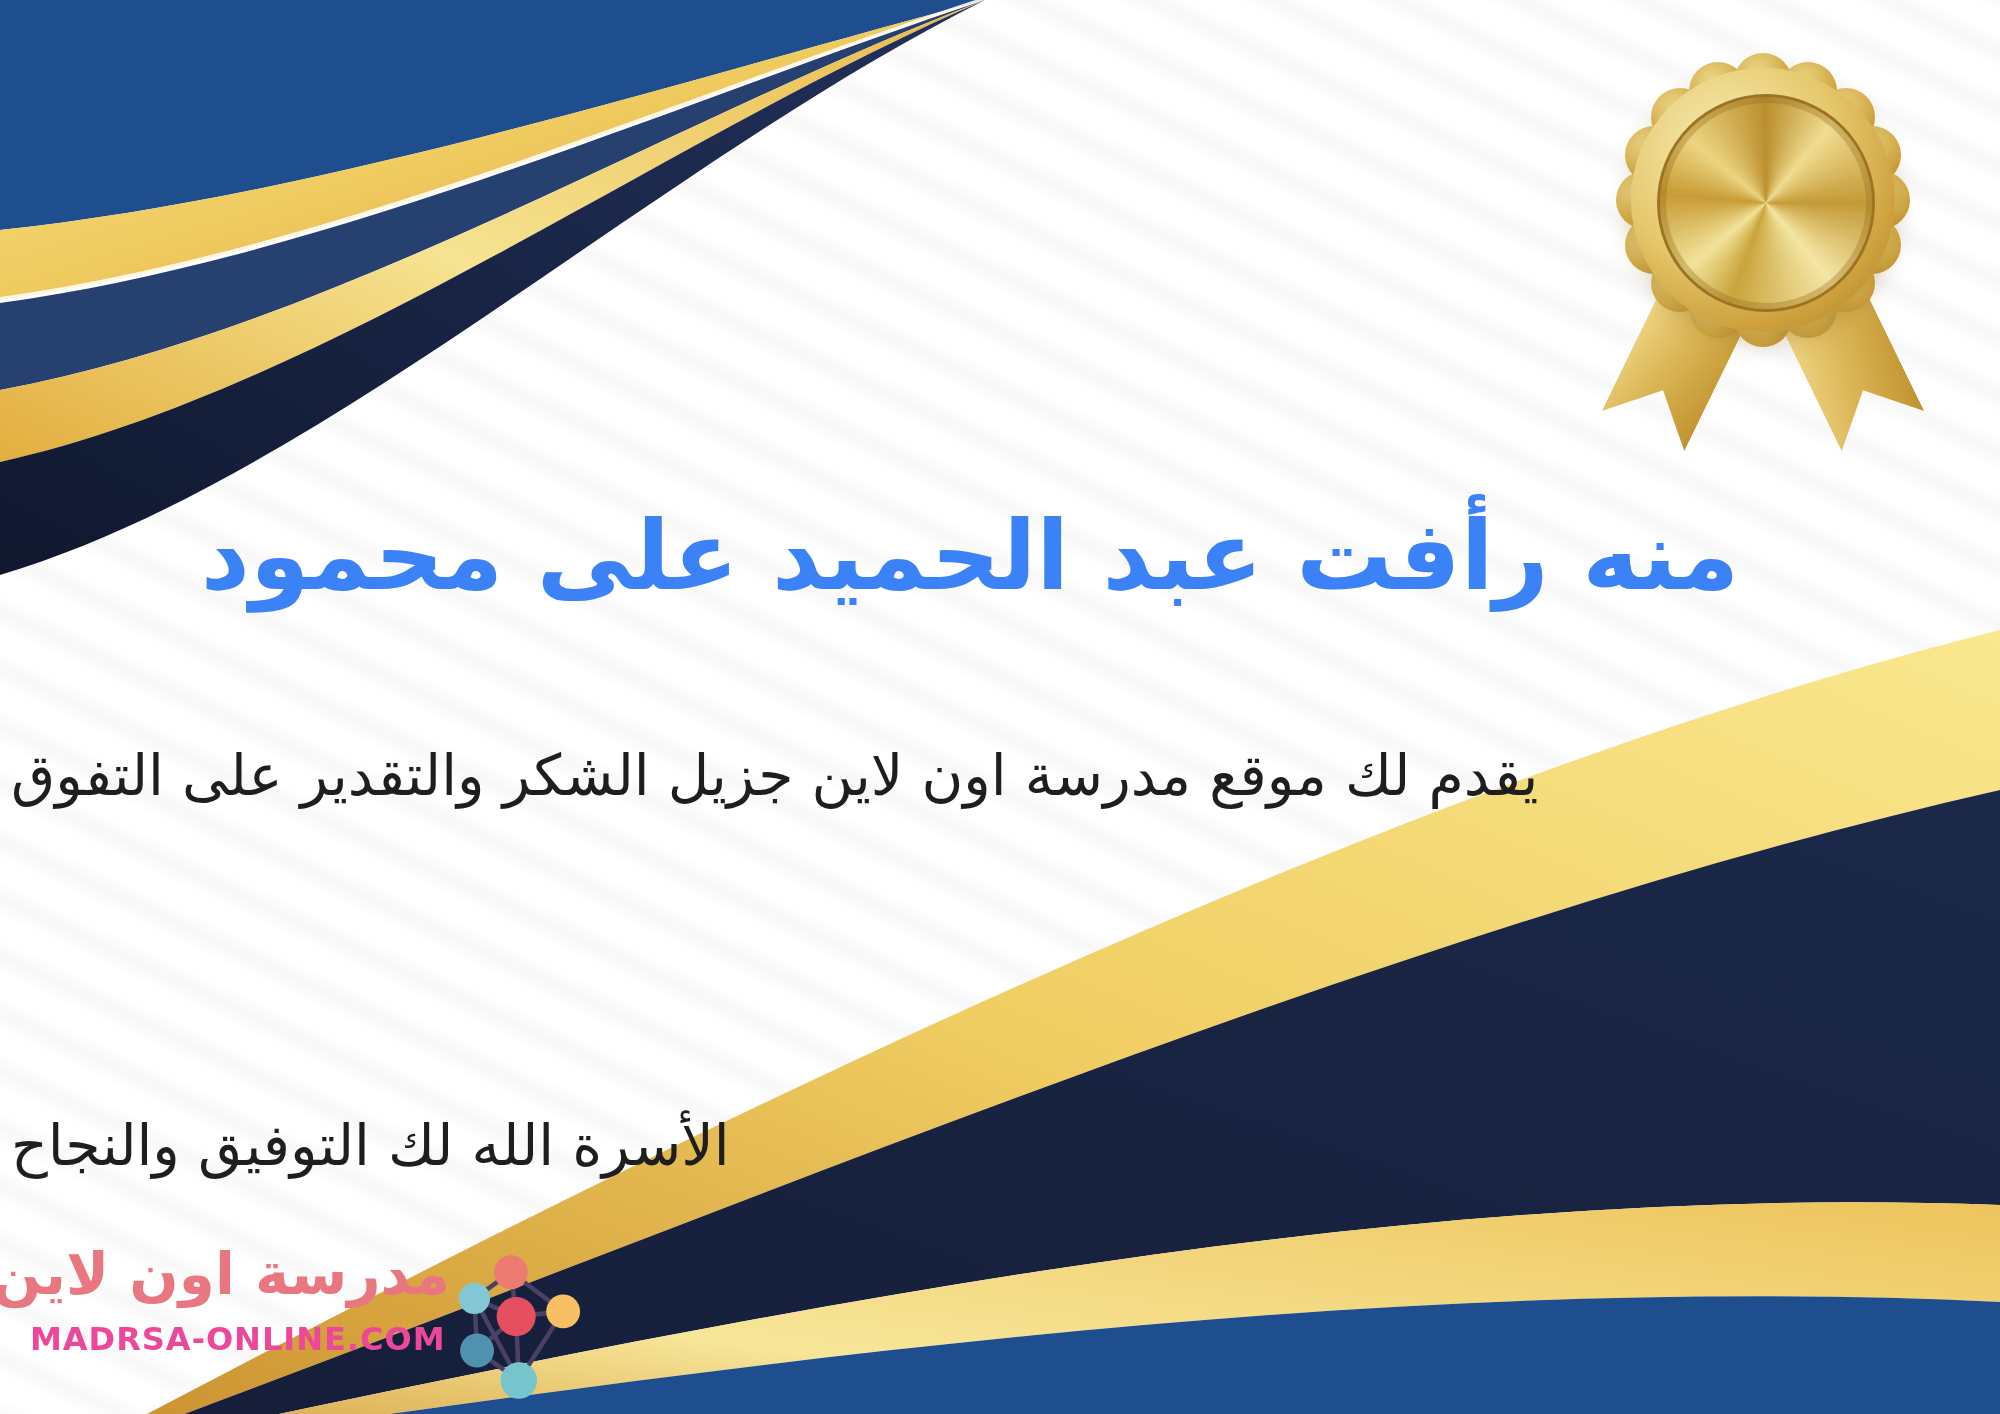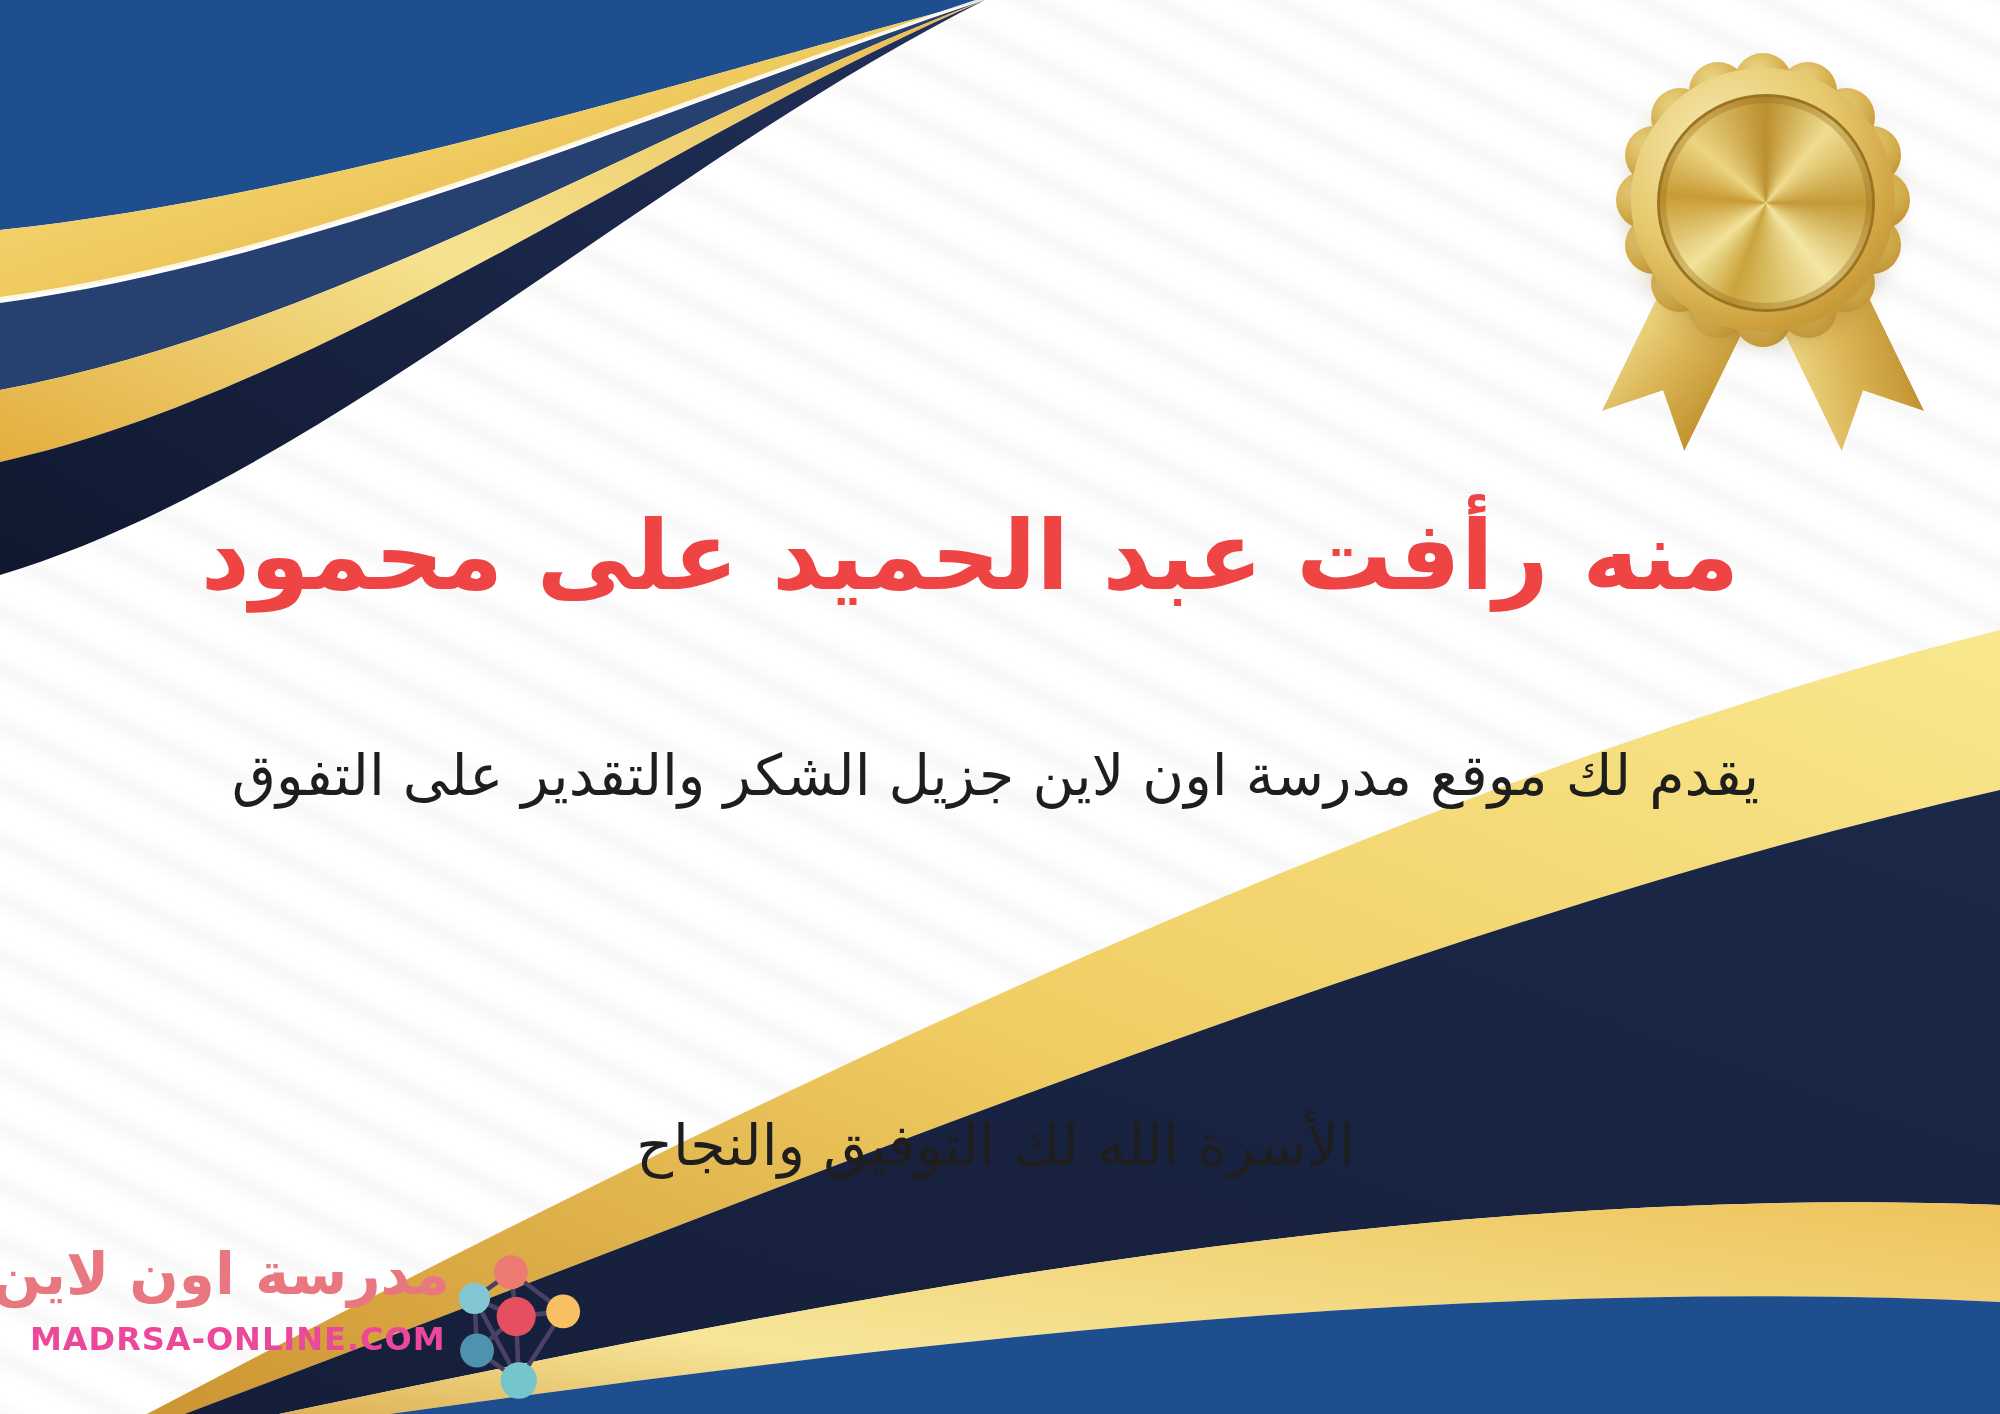--- a/index.html
+++ b/index.html
@@ -48,25 +48,25 @@
   }
 
   
   .title{
     position:absolute;left:0;right:120px;top:92px;z-index:3;margin:0;
     text-align:center;font-size:115px;font-weight:normal;color:#1c1c1c;
     white-space:nowrap;
   }
   .name{
     position:absolute;left:0;right:60px;top:500px;z-index:3;
-    text-align:center;font-size:96px;font-weight:bold;color:#ef4444;
+    text-align:center;font-size:96px;font-weight:bold;color:#3b82f6;
     white-space:nowrap;
   }
   .line{
-    position:absolute;left:11px;right:20px;z-index:3;text-align:center;
+    position:absolute;left:11px;right:20px;z-index:3;text-align:left;
     font-size:57px;color:#1e1e1e;white-space:nowrap;
   }
   .l1{top:742px;}
   .l2{top:852px;}
   .l3{top:962px;}
   .l4{top:1112px;}
   .score{color:#234c8c;font-weight:bold;font-size:62px;margin:0 60px;}
 
   
   .logo{position:absolute;left:30px;top:1238px;width:560px;height:176px;z-index:3;}

